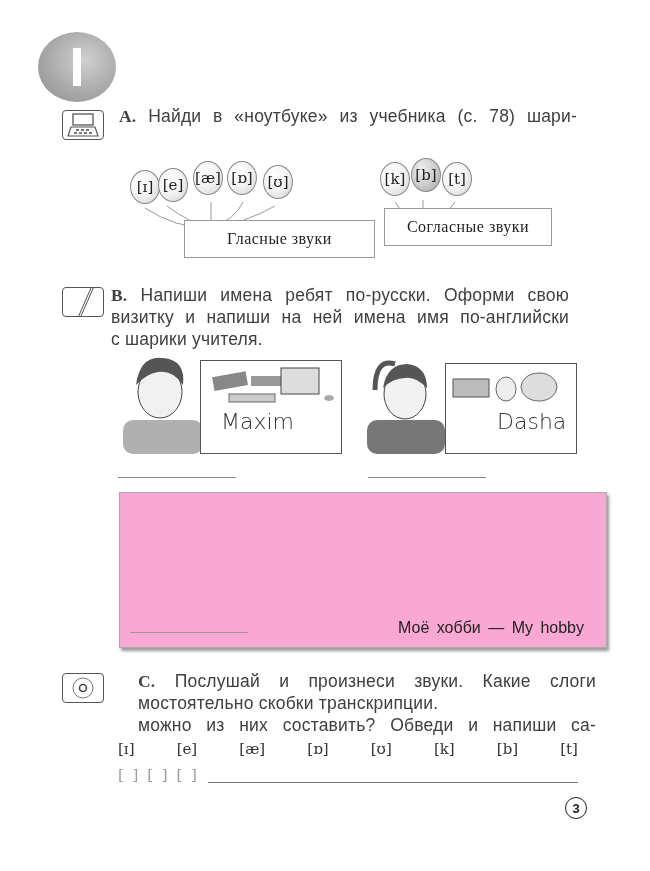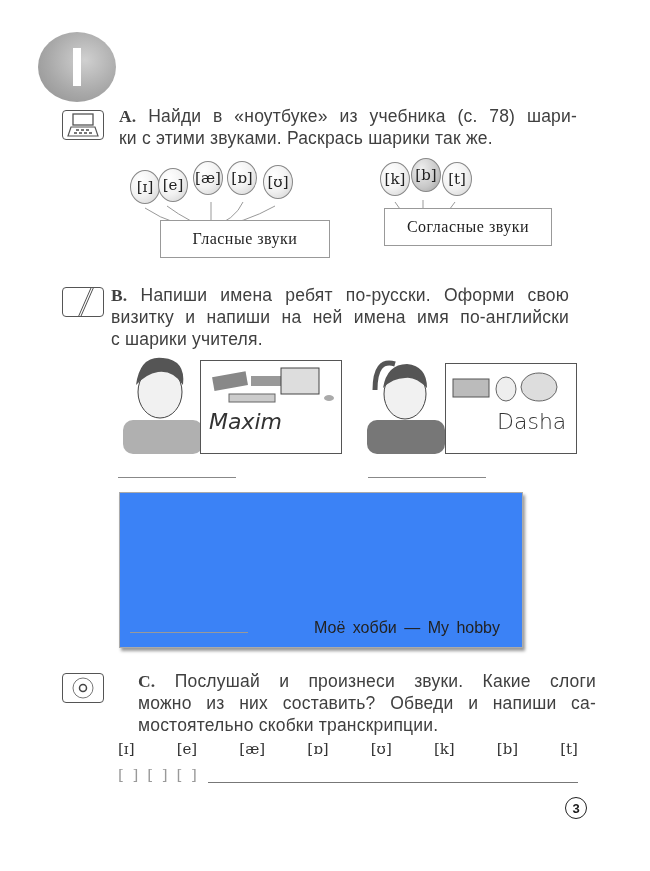--- a/index.html
+++ b/index.html
@@ -49,22 +49,22 @@
   }
   .card {
     position: absolute; border: 1.3px solid #555; background: #fff;
   }
   .card-name {
     position: absolute; font-family: "DejaVu Sans", sans-serif; font-size: 22px; color: #333; font-weight: 300;
   }
   .write-line { position: absolute; height: 1px; background: #888; }
 
   .hobby-box {
-    position: absolute; left: 119px; top: 492px; width: 404px; height: 156px;
-    border: 1px solid #aaa; background: #3b82f6; box-shadow: 2px 3px 3px #999;
+    position: absolute; left: 119px; top: 492px; width: 488px; height: 156px;
+    border: 1px solid #aaa; background: #f9a8d4; box-shadow: 2px 3px 3px #999;
   }
   .hobby-caption { position: absolute; right: 22px; bottom: 10px; font-size: 16px; color: #222; word-spacing: 3px; }
   .hobby-line { position: absolute; left: 10px; bottom: 14px; width: 118px; height: 1px; background: #999; }
 
   .sound-row { position: absolute; left: 118px; top: 740px; width: 460px; display: flex; justify-content: space-between;
     font-family: "DejaVu Serif", serif; font-size: 15px; color: #333; }
   .bracket-row { position: absolute; left: 118px; top: 766px; font-family: "DejaVu Serif", serif; font-size: 15px; color: #999; word-spacing: 4px; }
   .bracket-line { position: absolute; left: 208px; top: 782px; width: 370px; height: 1px; background: #777; }
 
   .page-number {
@@ -89,34 +89,33 @@
         <rect x="23" y="18" width="3" height="2"></rect>
     <rect x="11" y="21" width="3" height="2"></rect>
         <rect x="16" y="21" width="3" height="2"></rect>
         <rect x="21" y="21" width="3" height="2"></rect>
         <rect x="26" y="21" width="3" height="2"></rect>
       </g>
   </svg>
 </div>
 <div class="task-text" style="left:119px; top:105px; width:458px;">
   <span class="line"><span class="letter">A.</span> <span>Найди в «ноутбуке» из учебника (с. 78) шари-</span></span>
-  <span class="line last">ки с этими звуками. Раскрась шарики так же.</span>
 </div>
 
 <div class="balloon-group" style="left:125px; top:158px; width:230px; height:100px;">
   <svg width="230" height="60" style="position:absolute;left:0;top:30px">
     <path d="M20 20 Q50 40 85 40 M42 18 Q65 35 85 40 M86 14 L86 40 M118 14 Q110 32 85 40 M150 18 Q120 35 85 40" stroke="#999" fill="none" stroke-width="1"></path>
   </svg>
   <div class="balloon" style="left:5px; top:12px;">[ɪ]</div>
   <div class="balloon" style="left:33px; top:10px;">[e]</div>
   <div class="balloon" style="left:68px; top:3px;">[æ]</div>
   <div class="balloon" style="left:102px; top:3px;">[ɒ]</div>
   <div class="balloon" style="left:138px; top:7px;">[ʊ]</div>
 </div>
-<div class="banner" style="left:160px; top:220px; width:170px;">Гласные звуки</div>
+<div class="banner" style="left:184px; top:220px; width:191px;">Гласные звуки</div>
 
 <div class="balloon-group" style="left:375px; top:155px; width:110px; height:100px;">
   <svg width="110" height="60" style="position:absolute;left:0;top:35px">
     <path d="M20 12 Q30 30 48 28 M48 10 L48 28 M80 12 Q70 30 48 28" stroke="#999" fill="none" stroke-width="1"></path>
   </svg>
   <div class="balloon" style="left:5px; top:7px;">[k]</div>
   <div class="balloon dark" style="left:36px; top:3px;">[b]</div>
   <div class="balloon" style="left:67px; top:7px;">[t]</div>
 </div>
 <div class="banner" style="left:384px; top:208px; width:168px;">Согласные звуки</div>
@@ -139,21 +138,21 @@
   <path d="M18 35 Q22 5 45 8 Q68 10 65 35 Q55 20 40 22 Q28 24 18 35 Z" fill="#555"></path>
 </svg>
 <div class="card" style="left:200px; top:360px; width:142px; height:94px;">
   <svg width="138" height="40" style="position:absolute;left:10px;top:5px">
     <rect x="2" y="8" width="34" height="14" fill="#888" transform="rotate(-10 20 15)"></rect>
     <rect x="40" y="10" width="30" height="10" fill="#999"></rect>
     <rect x="70" y="2" width="38" height="26" fill="#ddd" stroke="#444"></rect>
     <rect x="18" y="28" width="46" height="8" fill="#ccc" stroke="#666"></rect>
     <ellipse cx="118" cy="32" rx="5" ry="3" fill="#aaa"></ellipse>
   </svg>
-  <div class="card-name" style="left:8px; top:48px;font-style:italic;">Maxim</div>
+  <div class="card-name" style="left:20px; top:48px;">Maxim</div>
 </div>
 <div class="write-line" style="left:118px; top:477px; width:118px;"></div>
 
 <svg class="kid" style="left:365px; top:350px;" width="80" height="104">
   <rect x="2" y="70" width="78" height="34" fill="#777" rx="10"></rect>
   <ellipse cx="40" cy="44" rx="21" ry="25" fill="#f1f1f1" stroke="#444"></ellipse>
   <path d="M18 38 Q22 14 42 14 Q62 16 62 38 Q50 26 40 28 Q28 28 18 38 Z" fill="#555"></path>
   <path d="M30 14 Q10 8 10 40" stroke="#555" stroke-width="5" fill="none"></path>
 </svg>
 <div class="card" style="left:445px; top:363px; width:132px; height:91px;">
@@ -172,22 +171,22 @@
 </div>
 
 <div class="task-icon" style="left:62px; top:673px;">
   <svg width="40" height="28" viewBox="0 0 40 28" style="position:absolute;left:0;top:0">
     <circle cx="20" cy="14" r="10" fill="none" stroke="#777" stroke-width="1"></circle>
     <circle cx="20" cy="14" r="3.5" fill="none" stroke="#444" stroke-width="1.5"></circle>
   </svg>
 </div>
 <div class="task-text" style="left:119px; top:670px; width:458px;margin-left:19px;">
   <span class="line"><span class="letter">C.</span> <span>Послушай и произнеси звуки. Какие слоги</span></span>
+  <span class="line last">мостоятельно скобки транскрипции.</span>
   <span class="line">можно из них составить? Обведи и напиши са-</span>
-  <span class="line last">мостоятельно скобки транскрипции.</span>
 </div>
 
 <div class="sound-row">
   <span>[ɪ]</span>
   <span>[e]</span>
   <span>[æ]</span>
   <span>[ɒ]</span>
   <span>[ʊ]</span>
   <span>[k]</span>
   <span>[b]</span>

